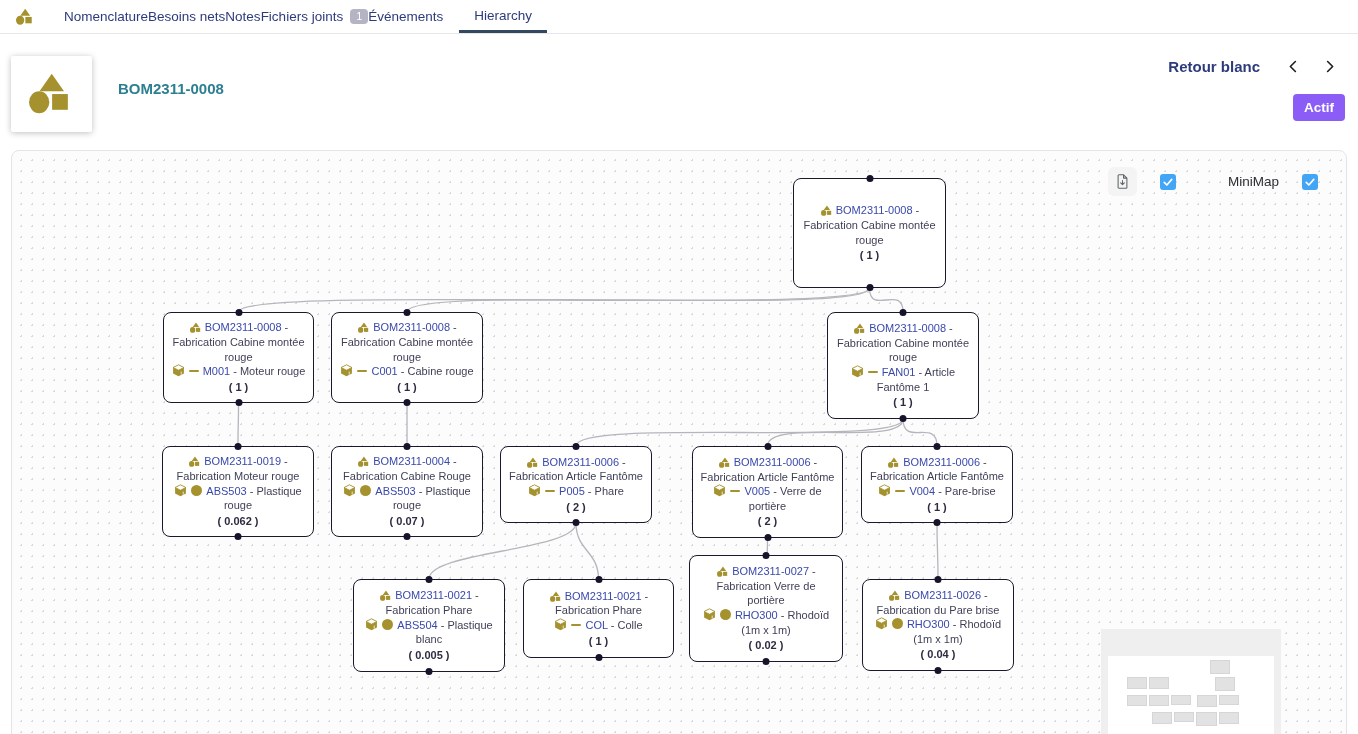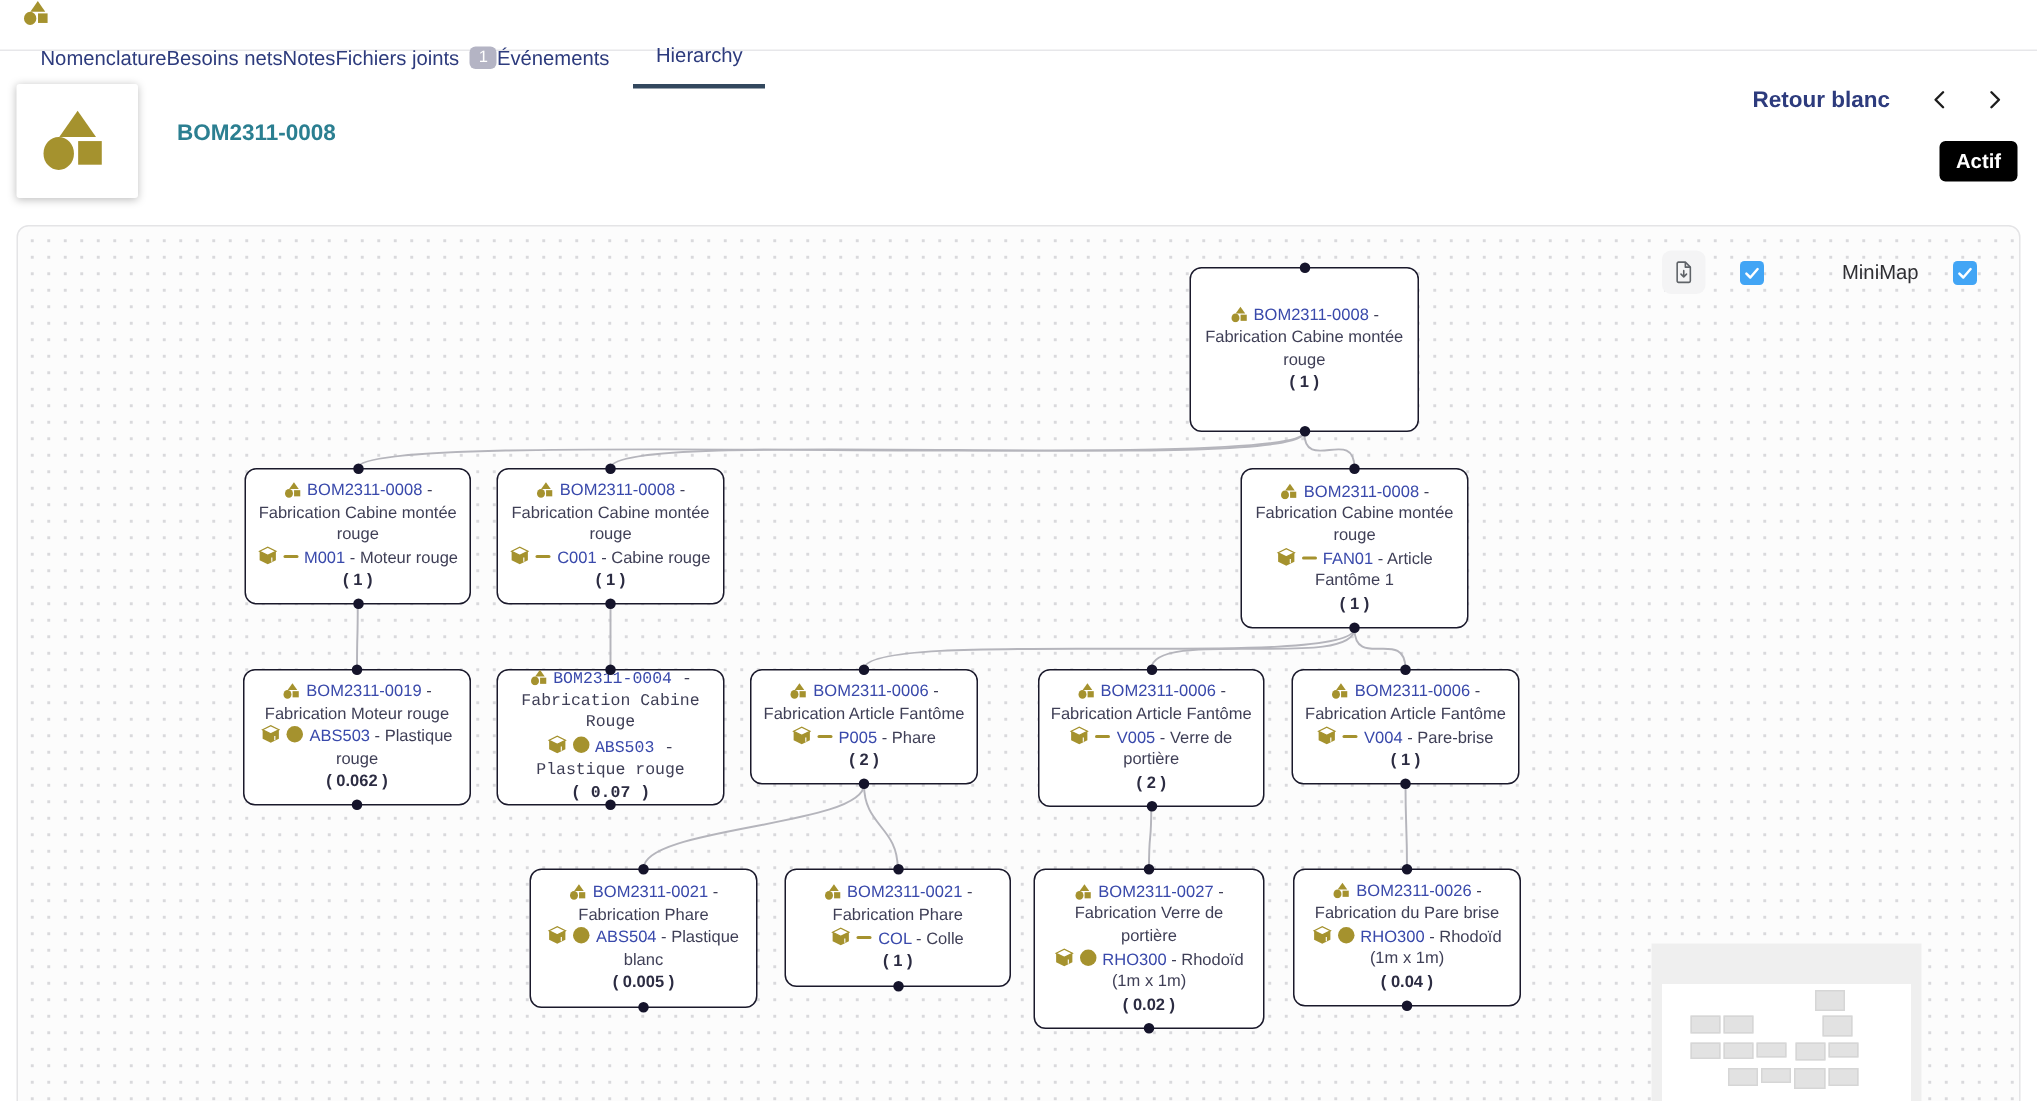--- a/index.html
+++ b/index.html
@@ -3,37 +3,37 @@
 <meta charset="utf-8">
 <style>
   * { box-sizing: border-box; }
   html,body { margin:0; padding:0; }
   body {
     width:1358px; height:734px; overflow:hidden; background:#fff;
     font-family:"Liberation Sans", sans-serif; position:relative;
   }
   
   .tabbar { position:absolute; left:0; top:0; width:1358px; height:34px;
-    border-bottom:1px solid #e7e7ea; display:flex; align-items:stretch; background:#fff; z-index:5;flex-direction:column;}
+    border-bottom:1px solid #e7e7ea; display:flex; align-items:stretch; background:#fff; z-index:5;}
   .tabbar-logo { display:flex; align-items:center; margin-left:15px; }
   .tab { display:flex; align-items:center; font-size:13.5px;
     color:#2d3b7d; cursor:pointer; white-space:nowrap; }
   .tab:first-of-type { margin-left:27px; }
   .tab.active { padding:12px 15px; margin-left:16px; border-bottom:3px solid #33485e; color:#2d3b7d; }
   .tab-badge { margin-left:7px; background:#b4b4c4; color:#fff; font-size:11px;
     border-radius:4px; padding:2px 6px; line-height:1; }
   
   .header { position:absolute; left:0; top:34px; width:1358px; height:116px; background:#fff; }
   .logo-card { position:absolute; left:11px; top:22px; width:81px; height:76px; background:#fff;
     box-shadow:0 1px 6px rgba(0,0,0,.25); border-radius:2px; display:flex; align-items:center; justify-content:center; }
   .page-title { position:absolute; left:118px; top:46px; font-size:15px; font-weight:bold; color:#2b7f91; }
   .retour-row { position:absolute; right:18px; top:21px; display:flex; align-items:center; gap:14px; }
   .retour-link { font-size:15px; font-weight:bold; color:#2d3b7d; cursor:pointer; margin-right:8px;}
   .chev-btn { width:22px; height:22px; display:flex; align-items:center; justify-content:center; cursor:pointer; }
-  .status-badge { position:absolute; right:13px; top:60px; background:#000000; color:#fff;
+  .status-badge { position:absolute; right:13px; top:60px; background:#8b5cf6; color:#fff;
     font-size:13.5px; font-weight:bold; padding:6px 11px; border-radius:4px; }
   
   .canvas { position:absolute; left:11px; top:150px; width:1336px; height:600px;
     border:1px solid #e4e4e6; border-radius:8px; background:#fcfcfc; overflow:hidden;
     background-image:radial-gradient(#d9d9dc 1px, transparent 1px); background-size:11px 11px; background-position:4px 4px;}
   .edges-svg { position:absolute; left:0; top:0; pointer-events:none; }
   .edge { fill:none; stroke:#b5b5bc; stroke-width:1.3; }
   .flow-node { position:absolute; background:#fff; border:1px solid #1a192b; border-radius:8px;
     display:flex; flex-direction:column; justify-content:center; padding:5px 7px; text-align:center;
     font-size:11px; line-height:1.33; color:#3f3f56; cursor:grab; }
@@ -197,21 +197,21 @@
             <rect x="14.2" y="12.6" width="9" height="9" fill="#a5922e"></rect>
           </svg><a class="code">BOM2311-0019</a><span> - Fabrication Moteur rouge</span></div>
         <div class="nline"><svg class="icon-inline" width="13" height="13" viewBox="0 0 24 24">
             <polygon points="12,1.5 22,6.5 22,17.5 12,22.5 2,17.5 2,6.5" fill="#a5922e"></polygon>
             <polygon points="2,6.5 12,1.5 22,6.5 12,11.5" fill="#ffffff" stroke="#a5922e" stroke-width="1.6"></polygon>
             <line x1="17" y1="14" x2="17" y2="19.5" stroke="#fff" stroke-width="1.4"></line>
           </svg><span class="mat-circle" style="background:#a5922e"></span><a class="code">ABS503</a><span> - Plastique rouge</span></div>
         <div class="nline qty">( 0.062 )</div>
         <span class="handle bottom"></span>
       </div>
-      <div class="flow-node" style="left: 319px; top: 295px; width: 152px; height: 91px; font-family: Liberation Mono, monospace;">
+      <div class="flow-node" style="left: 319px; top: 295px; width: 152px; height: 91px;">
         <span class="handle top"></span>
         <div class="nline"><svg class="icon-inline" width="13" height="11" viewBox="0 0 26 24">
             <polygon points="14,1 21,11 7,11" fill="#a5922e"></polygon>
             <ellipse cx="6.8" cy="17.3" rx="5.8" ry="6.3" fill="#a5922e"></ellipse>
             <rect x="14.2" y="12.6" width="9" height="9" fill="#a5922e"></rect>
           </svg><a class="code">BOM2311-0004</a><span> - Fabrication Cabine Rouge</span></div>
         <div class="nline"><svg class="icon-inline" width="13" height="13" viewBox="0 0 24 24">
             <polygon points="12,1.5 22,6.5 22,17.5 12,22.5 2,17.5 2,6.5" fill="#a5922e"></polygon>
             <polygon points="2,6.5 12,1.5 22,6.5 12,11.5" fill="#ffffff" stroke="#a5922e" stroke-width="1.6"></polygon>
             <line x1="17" y1="14" x2="17" y2="19.5" stroke="#fff" stroke-width="1.4"></line>
@@ -287,21 +287,21 @@
             <rect x="14.2" y="12.6" width="9" height="9" fill="#a5922e"></rect>
           </svg><a class="code">BOM2311-0021</a><span> - Fabrication Phare</span></div>
         <div class="nline"><svg class="icon-inline" width="13" height="13" viewBox="0 0 24 24">
             <polygon points="12,1.5 22,6.5 22,17.5 12,22.5 2,17.5 2,6.5" fill="#a5922e"></polygon>
             <polygon points="2,6.5 12,1.5 22,6.5 12,11.5" fill="#ffffff" stroke="#a5922e" stroke-width="1.6"></polygon>
             <line x1="17" y1="14" x2="17" y2="19.5" stroke="#fff" stroke-width="1.4"></line>
           </svg><span class="mat-dash" style="background:#a5922e"></span><a class="code">COL</a><span> - Colle</span></div>
         <div class="nline qty">( 1 )</div>
         <span class="handle bottom"></span>
       </div>
-      <div class="flow-node" style="left: 677px; top: 428px; width: 154px; height: 107px;">
+      <div class="flow-node" style="left: 677px; top: 404px; width: 154px; height: 107px;">
         <span class="handle top"></span>
         <div class="nline"><svg class="icon-inline" width="13" height="11" viewBox="0 0 26 24">
             <polygon points="14,1 21,11 7,11" fill="#a5922e"></polygon>
             <ellipse cx="6.8" cy="17.3" rx="5.8" ry="6.3" fill="#a5922e"></ellipse>
             <rect x="14.2" y="12.6" width="9" height="9" fill="#a5922e"></rect>
           </svg><a class="code">BOM2311-0027</a><span> - Fabrication Verre de portière</span></div>
         <div class="nline"><svg class="icon-inline" width="13" height="13" viewBox="0 0 24 24">
             <polygon points="12,1.5 22,6.5 22,17.5 12,22.5 2,17.5 2,6.5" fill="#a5922e"></polygon>
             <polygon points="2,6.5 12,1.5 22,6.5 12,11.5" fill="#ffffff" stroke="#a5922e" stroke-width="1.6"></polygon>
             <line x1="17" y1="14" x2="17" y2="19.5" stroke="#fff" stroke-width="1.4"></line>

